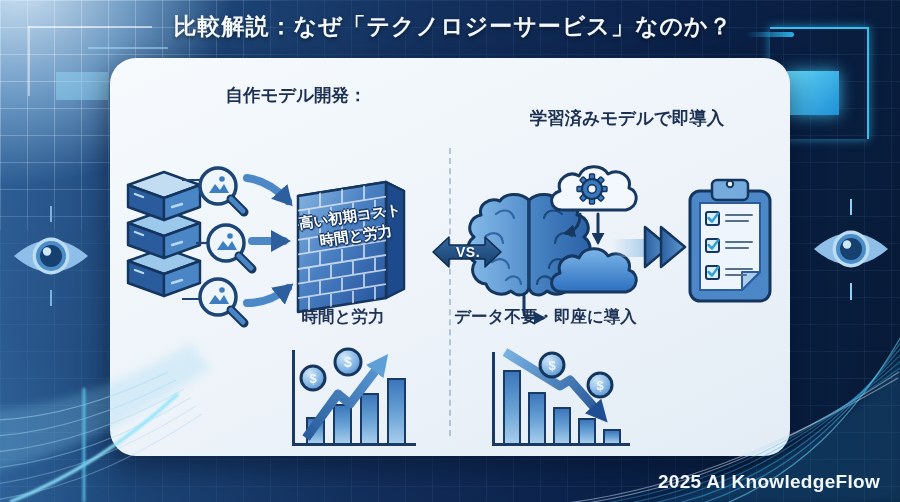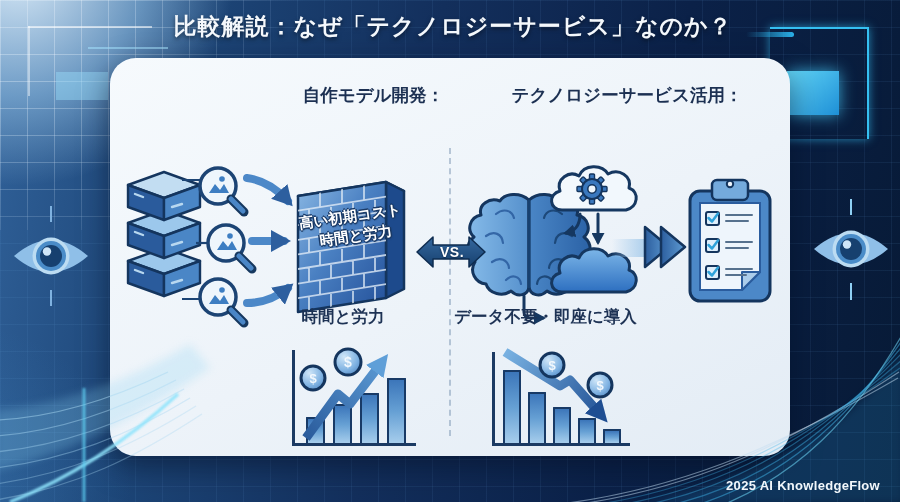--- a/index.html
+++ b/index.html
@@ -26,39 +26,39 @@
   .tl-square{left:56px;top:72px;width:52px;height:28px;background:rgba(150,215,245,.5);}
   .tr-corner{left:770px;top:27px;width:97px;height:110px;border-top:2px solid #35c0f2;border-right:2px solid #35c0f2;box-shadow:0 0 9px rgba(53,192,242,.65);}
   .tr-cap-line{left:746px;top:32px;width:48px;height:5px;border-radius:3px;background:linear-gradient(90deg,rgba(42,176,232,0),#2ab0e8);}
   .tr-square{left:787px;top:71px;width:52px;height:44px;background:linear-gradient(135deg,#64d8f8,#1e8fd6);box-shadow:0 0 16px rgba(70,200,245,.8);z-index:1;}
   #card{left:110px;top:58px;width:680px;height:398px;border-radius:26px;
     background:linear-gradient(155deg,#f6fafd 0%,#edf3f9 55%,#e3ecf5 100%);
     box-shadow:0 10px 30px rgba(3,14,36,.55);z-index:2;}
   #divider{left:449px;top:148px;height:288px;border-left:2px dashed rgba(110,140,170,.45);z-index:3;}
   #title{left:0;right:0;top:11px;text-align:center;color:#f4f8fc;font-size:23px;font-weight:700;letter-spacing:1px;text-shadow:0 2px 4px rgba(0,0,0,.5);z-index:5;padding-left:6px;}
   .col-head{top:84px;width:330px;text-align:center;font-size:17.5px;font-weight:700;color:#1c3052;line-height:23px;z-index:5;}
-  #headL{left:114px;text-align:right;} #headR{left:462px;}
+  #headL{left:131px;} #headR{left:462px;}
   .cap{top:306px;font-size:16.5px;font-weight:700;color:#1d3254;text-align:center;z-index:5;}
   #capL{left:258px;width:170px;}
   #capR1{left:448px;width:195px;}
   #capR2{left:686px;width:100px;}
   #wallText{left:300px;top:206px;width:106px;transform:rotate(-8deg);color:#fff;font-weight:700;font-size:14.5px;line-height:20px;z-index:5;
     text-shadow:-1.5px 0 #1a3a66,1.5px 0 #1a3a66,0 -1.5px #1a3a66,0 1.5px #1a3a66,1px 1px 2px #1a3a66;}
   #wallText .l2{display:block;padding-left:18px;}
-  #vs{left:416px;top:229px;width:72px;height:46px;z-index:6;text-decoration:underline;}
+  #vs{left:432px;top:229px;width:72px;height:46px;z-index:6;text-decoration:underline;}
   #vs svg{position:absolute;inset:0;}
   #vs span{position:absolute;inset:0;display:flex;align-items:center;justify-content:center;color:#fff;font-weight:700;font-size:14px;letter-spacing:.5px;text-shadow:0 1px 2px rgba(5,25,55,.8);}
   .chart{border-left:3px solid #1b3a63;border-bottom:3px solid #1b3a63;display:flex;align-items:flex-end;box-sizing:border-box;z-index:3;}
   #chartL{left:292px;top:350px;width:124px;height:96px;padding-left:11px;}
   #chartR{left:492px;top:352px;width:138px;height:94px;padding-left:8px;}
   .bar{background:linear-gradient(180deg,#3c76ba 0%,#66a0d4 50%,#a6cdec 100%);border:2px solid #183a66;border-bottom:none;box-sizing:border-box;border-radius:1px 1px 0 0;}
   #chartL .bar{flex:0 0 19px;margin-right:8px;}
   #chartR .bar{flex:0 0 18px;margin-right:7px;}
   #illus{inset:0;width:900px;height:502px;z-index:4;pointer-events:none;}
-  #footer{right:20px;bottom:9px;color:#f2f7fb;font-size:13px;font-weight:700;letter-spacing:.3px;z-index:5;}
+  #footer{right:20px;bottom:9px;color:#f2f7fb;font-size:19px;font-weight:700;letter-spacing:.3px;z-index:5;}
   .blur4{filter:blur(4px);} .blur1{filter:blur(1px);}
 </style>
 </head>
 <body>
 
 <div id="stage">
 
   <div class="abs" id="bg-grid"></div>
   <div class="abs" id="bg-grid-tl"></div>
   <div class="abs tl-line-h"></div>
@@ -71,21 +71,22 @@
 
   <div class="abs" id="card"></div>
   <div class="abs" id="divider"></div>
 
   <div class="abs" id="title">比較解説：なぜ「テクノロジーサービス」なのか？</div>
 
   <div class="abs col-head" id="headL">
     <span>自作モデル開発：</span><br>
   </div>
   <div class="abs col-head" id="headR">
-    <span>テクノロジーサービス活用：</span><br>
+    <br>
+    <span>学習済みモデルで即導入</span>
   </div>
 
   <div class="abs chart" id="chartL">
       <div class="bar" style="height: 28%;"></div>
       <div class="bar" style="height: 42%;"></div>
       <div class="bar" style="height: 54%;"></div>
       <div class="bar" style="height: 70%;"></div>
     </div>
   <div class="abs chart" id="chartR">
       <div class="bar" style="height: 80%;"></div>

